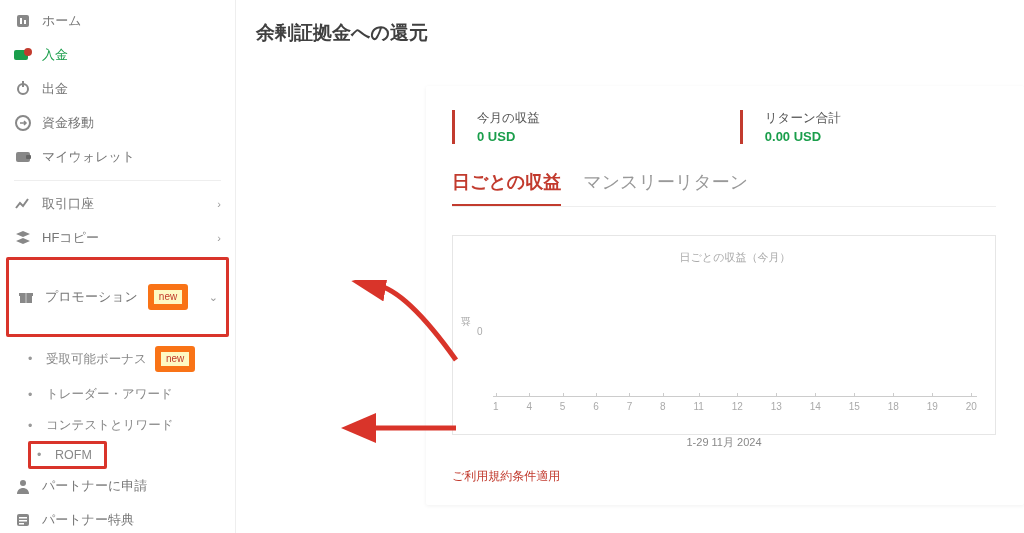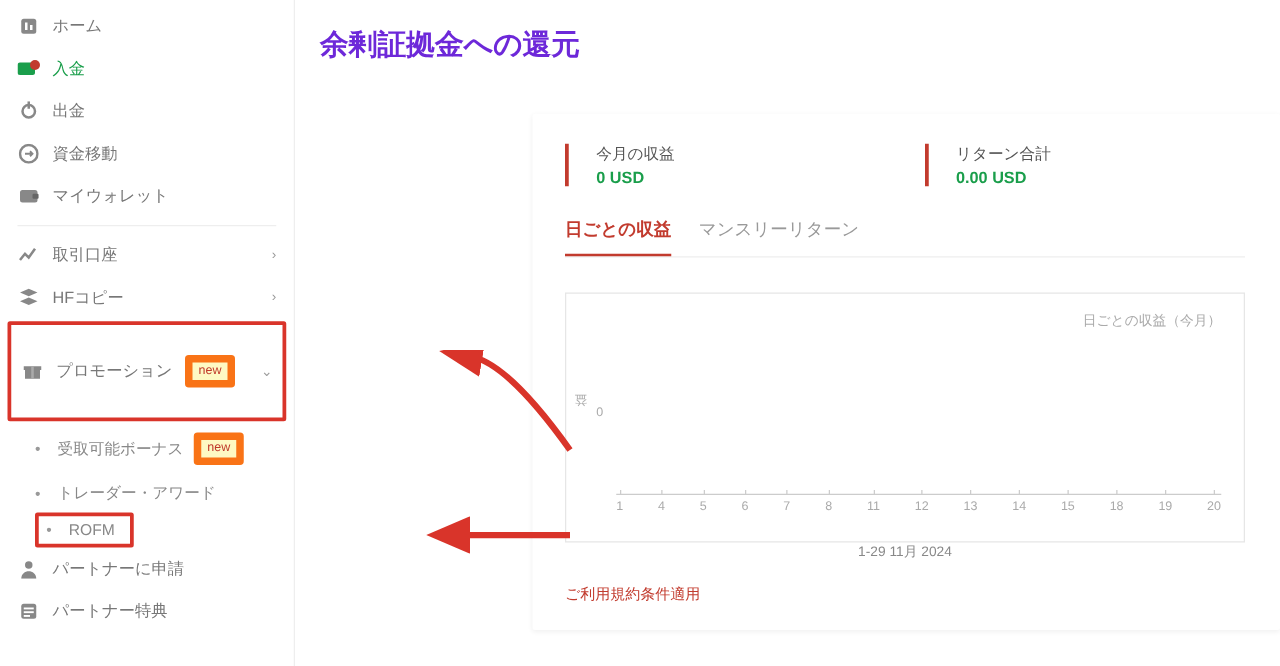--- a/index.html
+++ b/index.html
@@ -72,22 +72,22 @@
   .hl-promotion { margin: 2px 6px; }
   .hl-rofm { margin: 0 6px 0 6px; display: inline-block; padding: 0 6px 0 0; }
   
   .main {
     flex: 1;
     padding: 20px 0 0 20px;
     position: relative;
     overflow: hidden;
   }
   .page-title {
-    font-size: 23px;
-    color: #6d28d9;
+    font-size: 19px;
+    color: #404040;
     margin-bottom: 40px;
   }
   .card {
     background: #fff;
     border-radius: 2px;
     box-shadow: 0 1px 4px rgba(0,0,0,0.06);
     padding: 24px 28px 20px 26px;
     margin-left: 170px;
   }
   .stats-row { display: flex; gap: 200px; margin-bottom: 26px; }
@@ -97,37 +97,37 @@
   }
   .stat-label { font-size: 12.5px; color: #555; margin-bottom: 2px; }
   .stat-value { font-size: 13px; font-weight: 600; color: #1a9e4b; }
   .tabs {
     display: flex; gap: 22px;
     border-bottom: 1px solid #eee;
     margin-bottom: 28px;
   }
   .tab {
     padding-bottom: 10px;
-    font-size: 14px;
+    font-size: 18px;
     color: #999;
     cursor: pointer;
   }
   .tab.active {
     color: #c23b2e;
     font-weight: 600;
     border-bottom: 2px solid #c23b2e;
   }
   .chart-box {
     border: 1px solid #e6e6e6;
     height: 200px;
     position: relative;
     padding: 14px 18px 8px 40px;
   }
   .chart-title {
-    text-align: right;
+    text-align: center;
     font-size: 11px;
     color: #aaa;
     margin-bottom: 30px;
   }
   .y-label {
     position: absolute;
     left: 6px; top: 50%;
     transform: translateY(-50%) rotate(180deg);
     writing-mode: vertical-rl;
     font-size: 10px; color: #aaa;
@@ -260,20 +260,23 @@
     </div>
   </div>
 
   <div class="sub-list">
     <div class="sub-item">
       <span>受取可能ボーナス</span>
       <span class="badge-new">new</span>
     </div>
     <div class="sub-item">
       <span>トレーダー・アワード</span>
+    </div>
+    <div class="sub-item">
+      <span>コンテストとリワード</span>
     </div>
     <div>
       <span class="hl-box hl-rofm">
         <span class="sub-item" style="padding:4px 6px">
           <span>ROFM</span>
         </span>
       </span>
     </div>
   </div>
 

